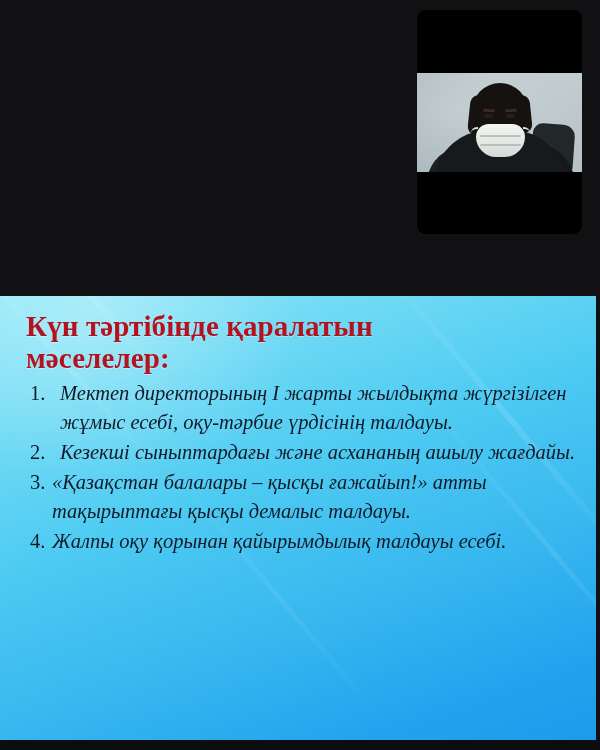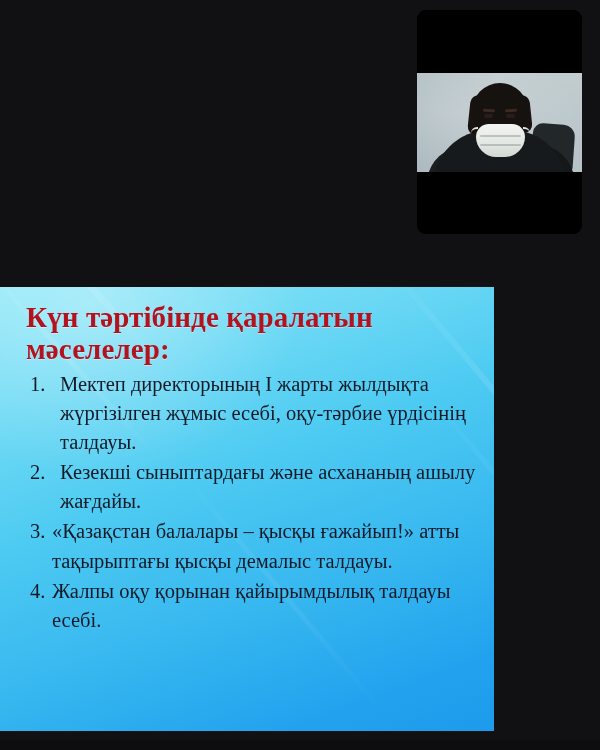--- a/index.html
+++ b/index.html
@@ -197,22 +197,22 @@
     border-top: 2px solid #dfe4e0;
     border-radius: 6px 0 0 0;
   }
   .mask-strap-l { left: 54px; }
   .mask-strap-r { left: 106px; border-radius: 0 6px 0 0; }
 
   
   .slide {
     position: absolute;
     left: 0;
-    top: 287px;
-    width: 494px;
+    top: 296px;
+    width: 596px;
     height: 444px;
     background:
       linear-gradient(160deg,
         #8fe8f8 0%,
         #74dcf5 18%,
         #4ecbf2 42%,
         #35b6ef 68%,
         #22a2ee 88%,
         #1d9bec 100%);
     overflow: hidden;
@@ -298,20 +298,21 @@
     width: 34px;
     text-align: left;
     padding-left: 4px;
     box-sizing: border-box;
   }
   .agenda-num.tight {
     width: 26px;
   }
   .agenda-text {
     flex: 1 1 auto;
+    font-style: italic;
   }
 
   
   .bottom-bar {
     position: absolute;
     left: 0;
     top: 740px;
     width: 600px;
     height: 10px;
     background: #0d0d0f;

